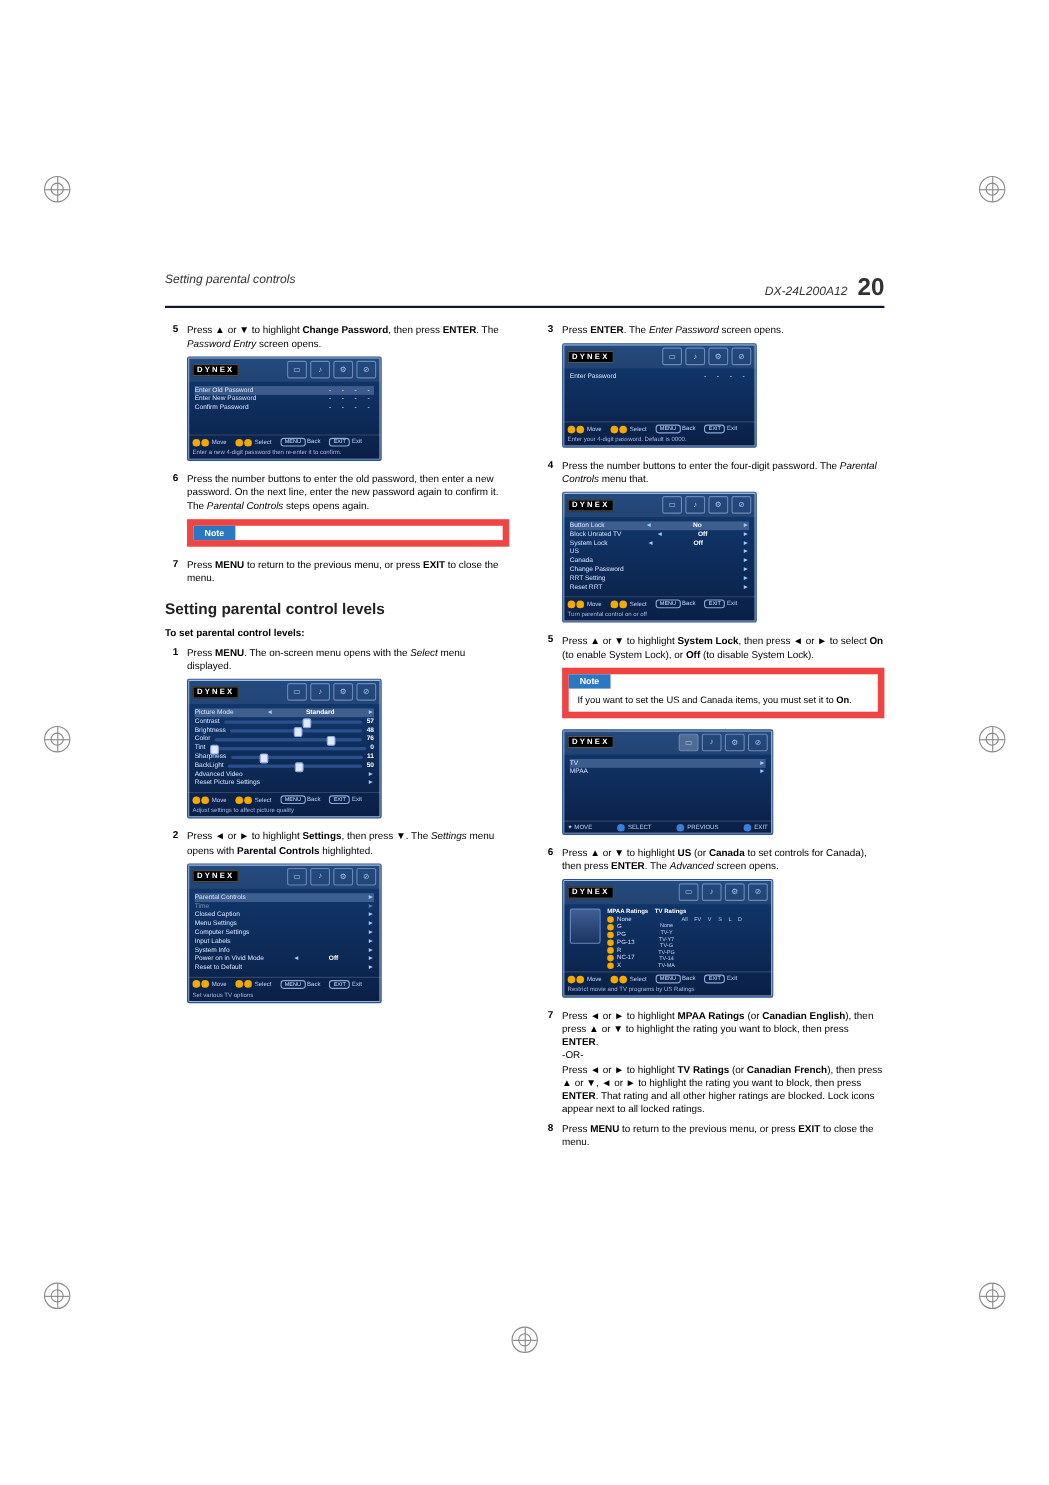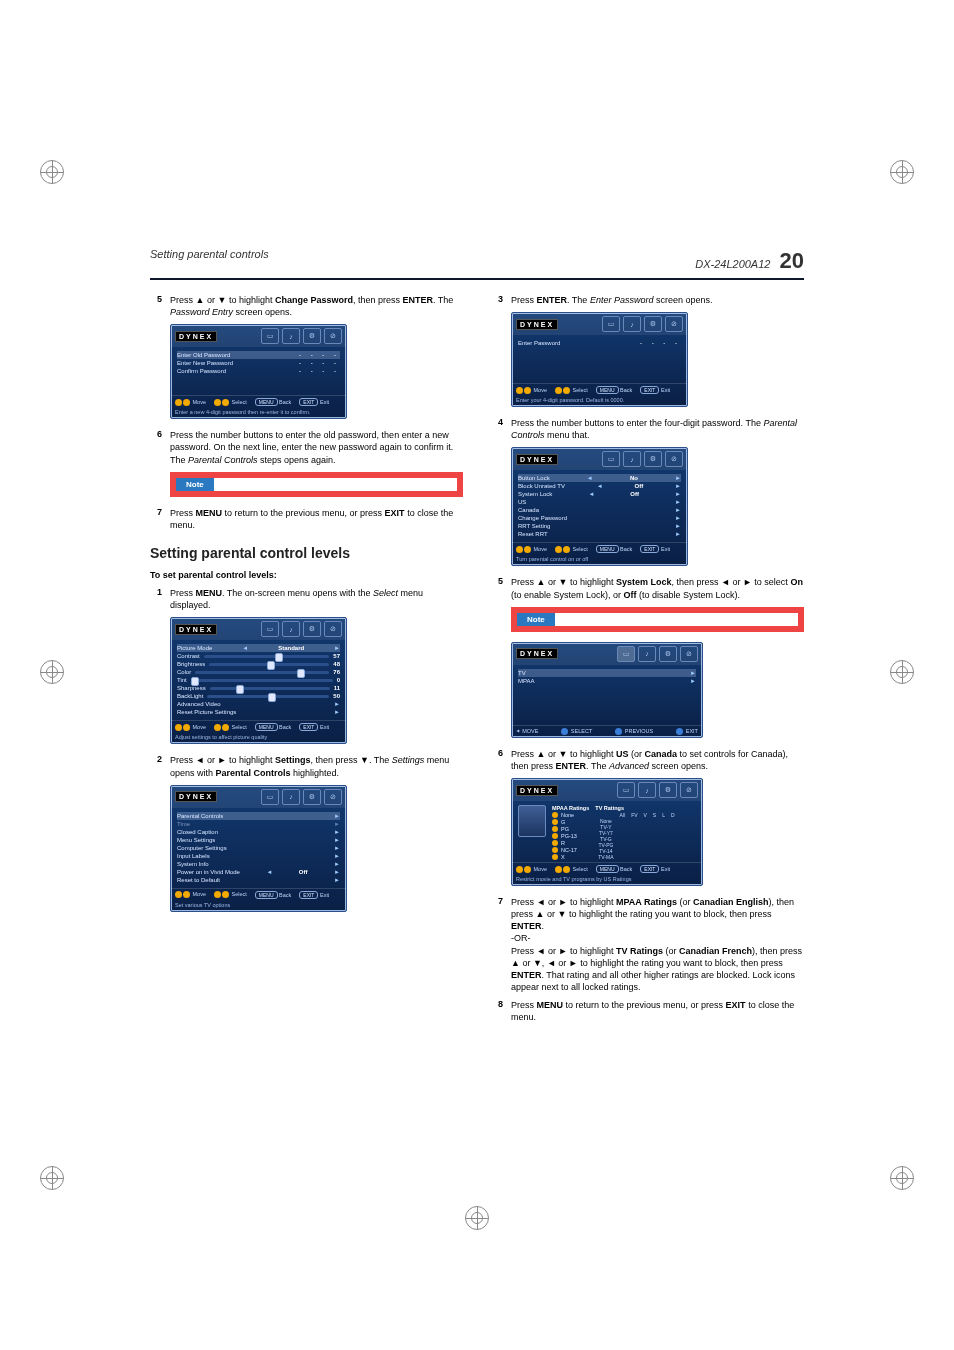--- a/index.html
+++ b/index.html
@@ -572,20 +572,23 @@
 
         <div class="step">
           <div class="step-num">5</div>
           <div class="step-body">
             <span>Press </span><span class="ar">▲</span><span> or </span><span class="ar">▼</span><span> to highlight </span><span class="bold">System Lock</span><span>, then press </span><span class="ar">◄</span><span> or </span><span class="ar">►</span><span> to select </span><span class="bold">On</span><span> (to enable System Lock), or </span><span class="bold">Off</span><span> (to disable System Lock).</span>
           </div>
         </div>
 
         <div class="note">
           <div><span class="note-tab">Note</span></div>
+          <div class="note-body">
+            <span>If you want to set the US and Canada items, you must set it to </span><span class="bold">On</span><span>.</span>
+          </div>
         </div>
 
         <div class="osd big">
           <div class="osd-top">
             <span class="osd-logo">DYNEX</span>
             <div class="osd-topicons">
               <span class="ic" style="background:rgba(255,255,255,.2)">▭</span>
                 <span class="ic">♪</span>
                 <span class="ic">⚙</span>
                 <span class="ic">⊘</span>

